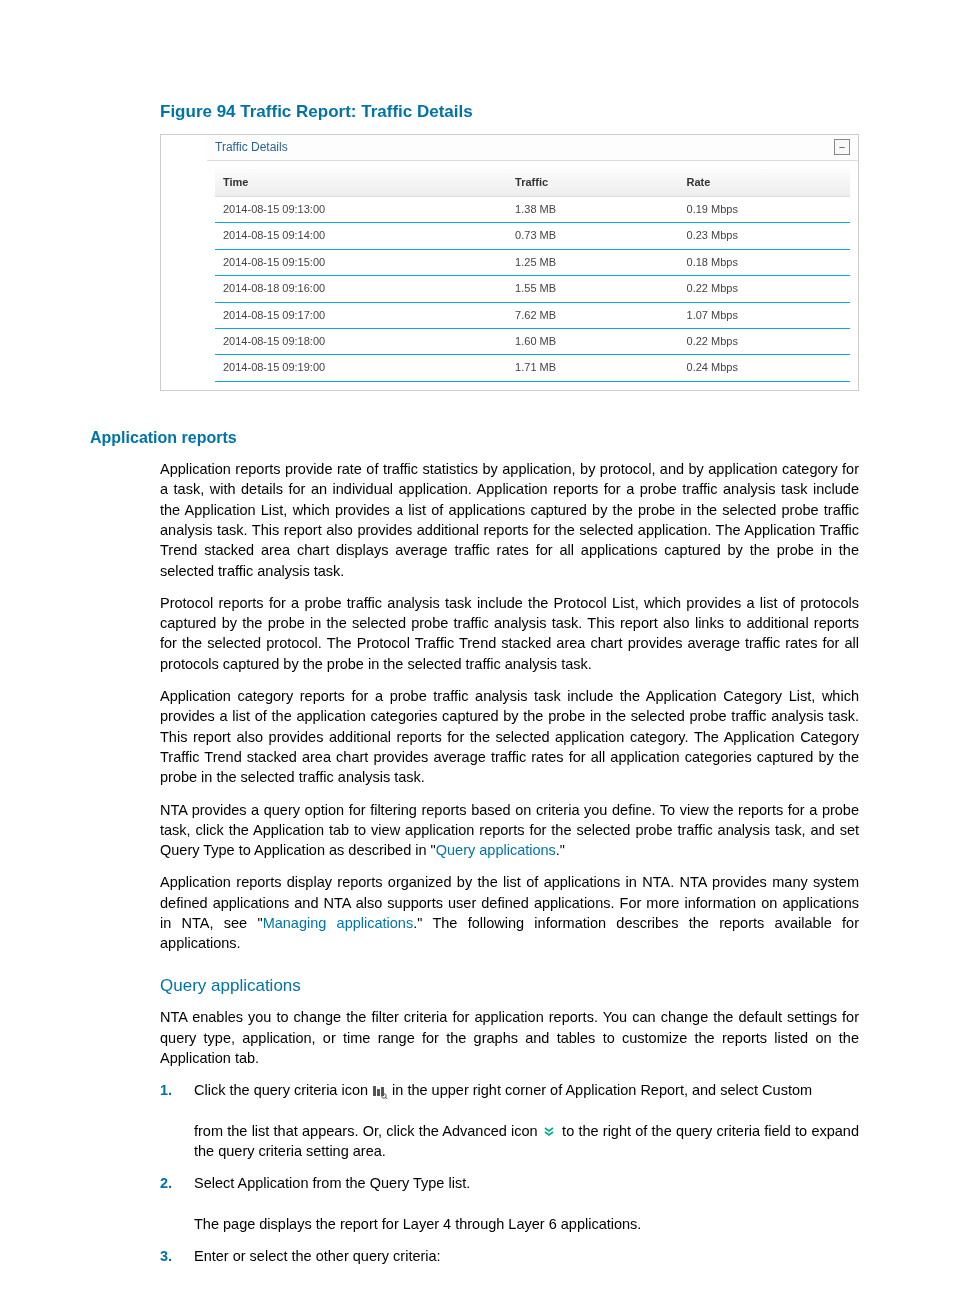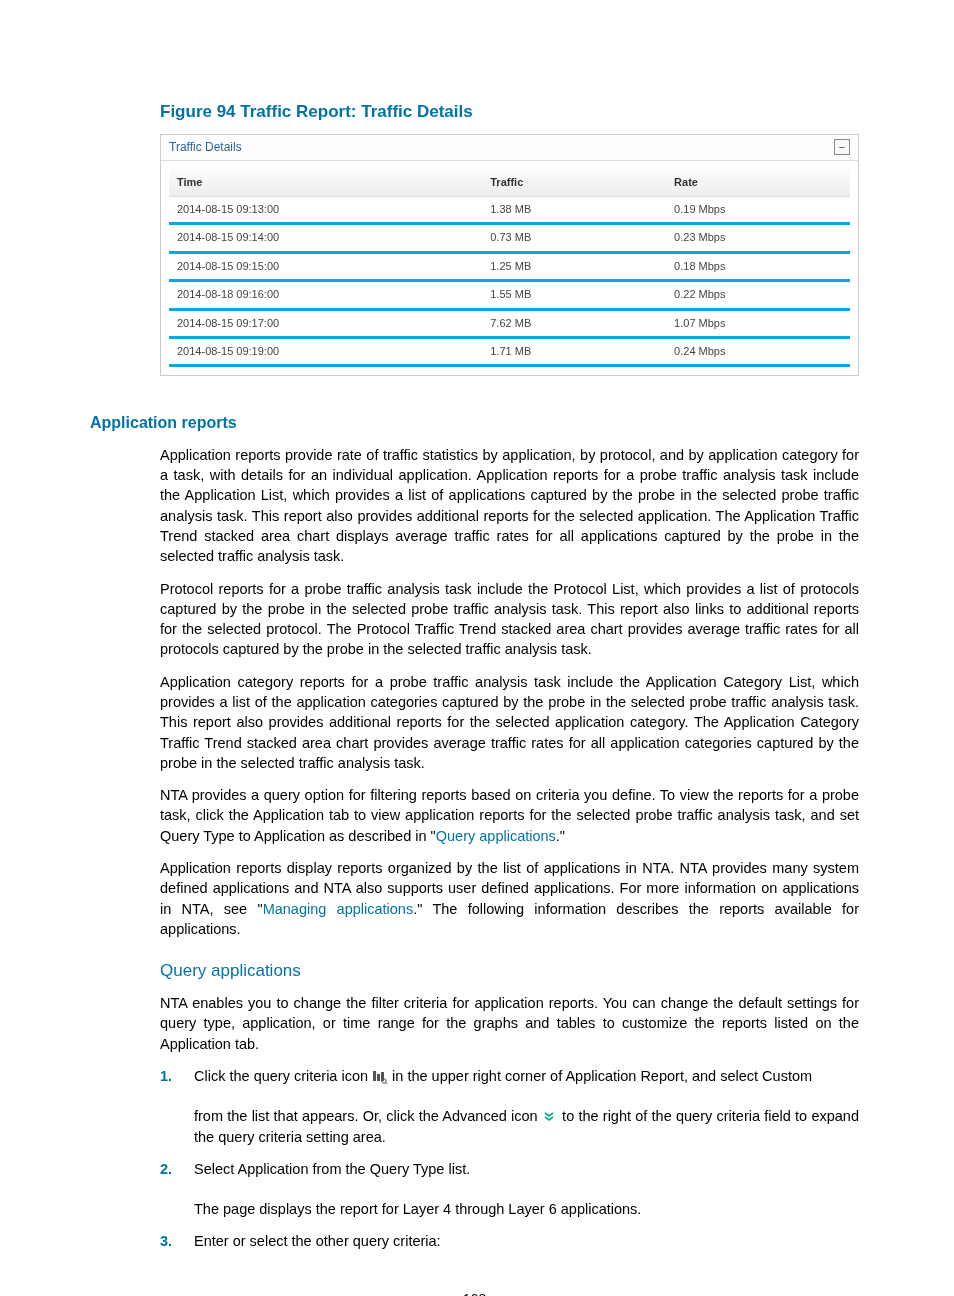--- a/index.html
+++ b/index.html
@@ -19,20 +19,21 @@
   .fig-caption {
     color: #0073a8;
     font-weight: bold;
     margin: 10px 0 10px 70px;
     font-size: 17px;
   }
   .panel {
     margin: 0 0 36px 70px;
     border: 1px solid #ccc;
     background: #fff;
+    padding-left: 46px;
   }
   .panel-head {
     display: flex;
     justify-content: space-between;
     align-items: center;
     padding: 4px 8px;
     font-size: 12px;
     color: #2a6496;
     border-bottom: 1px solid #ddd;
     background: #fdfdfd;
@@ -61,21 +62,21 @@
   table.data thead th {
     text-align: left;
     font-weight: bold;
     padding: 6px 8px;
     background: linear-gradient(#fcfcfc, #ededed);
     border-bottom: 1px solid #ddd;
     color: #333;
   }
   table.data td {
     padding: 5px 8px;
-    border-bottom: 3px solid #0ea5e9;
+    border-bottom: 1px solid #0ea5e9;
     margin-top: 48px;
   }
   table.data th.col-time, table.data td.col-time { width: 46%; }
   table.data th.col-traffic, table.data td.col-traffic { width: 27%; }
   table.data th.col-rate, table.data td.col-rate { width: 27%; }
 
   h2.section {
     color: #0073a8;
     font-weight: bold;
     font-size: 16px;
@@ -173,20 +174,25 @@
             </tr>
             <tr>
               <td class="col-time">2014-08-18 09:16:00</td>
               <td class="col-traffic">1.55 MB</td>
               <td class="col-rate">0.22 Mbps</td>
             </tr>
             <tr>
               <td class="col-time">2014-08-15 09:17:00</td>
               <td class="col-traffic">7.62 MB</td>
               <td class="col-rate">1.07 Mbps</td>
+            </tr>
+            <tr>
+              <td class="col-time">2014-08-15 09:18:00</td>
+              <td class="col-traffic">1.60 MB</td>
+              <td class="col-rate">0.22 Mbps</td>
             </tr>
             <tr>
               <td class="col-time">2014-08-15 09:19:00</td>
               <td class="col-traffic">1.71 MB</td>
               <td class="col-rate">0.24 Mbps</td>
             </tr>
           </tbody>
       </table>
     </div>
   </div>

